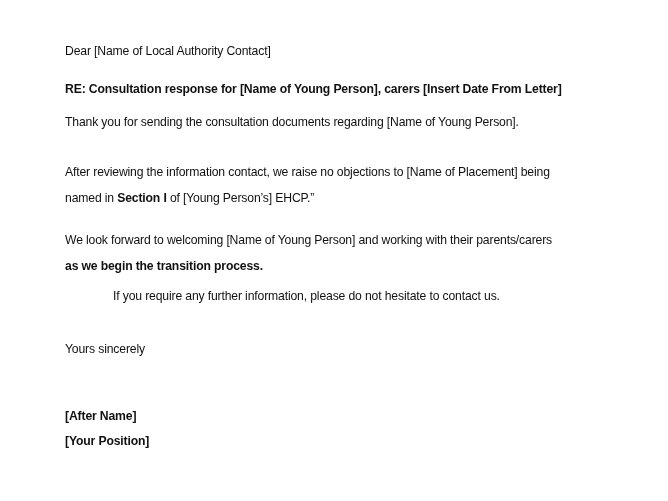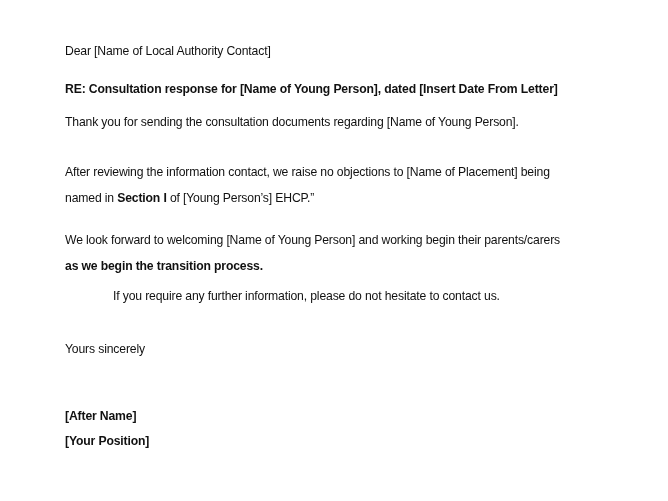--- a/index.html
+++ b/index.html
@@ -30,28 +30,28 @@
     letter-spacing: -0.15px;
   }
   .bold { font-weight: bold; }
 </style>
 </head>
 <body>
 
 <div class="letter">
   <div class="line" style="top:43px;">Dear [Name of Local Authority Contact]</div>
 
-  <div class="line bold" style="top:81px;">RE: Consultation response for [Name of Young Person], dated [Insert Date From Letter]</div>
+  <div class="line bold" style="top:81px;">RE: Consultation response for [Name of Young Person], carers [Insert Date From Letter]</div>
 
   <div class="line" style="top:114px;">Thank you for sending the consultation documents regarding [Name of Young Person].</div>
 
   <div class="line" style="top:164px;">After reviewing the information contact, we raise no objections to [Name of Placement] being</div>
   <div class="line" style="top:190px;"><span>named in </span><span class="bold">Section I</span><span> of [Young Person’s] EHCP.”</span></div>
 
-  <div class="line" style="top:232px;">We look forward to welcoming [Name of Young Person] and working begin their parents/carers</div>
+  <div class="line" style="top:232px;">We look forward to welcoming [Name of Young Person] and working with their parents/carers</div>
   <div class="line" style="top:258px;font-weight:bold;">as we begin the transition process.</div>
 
   <div class="line" style="top:288px;margin-left:48px;">If you require any further information, please do not hesitate to contact us.</div>
 
   <div class="line" style="top:341px;">Yours sincerely</div>
 
   <div class="line bold" style="top:408px;">[After Name]</div>
   <div class="line bold" style="top:433px;text-align:right;">[Your Position]</div>
 </div>
 

